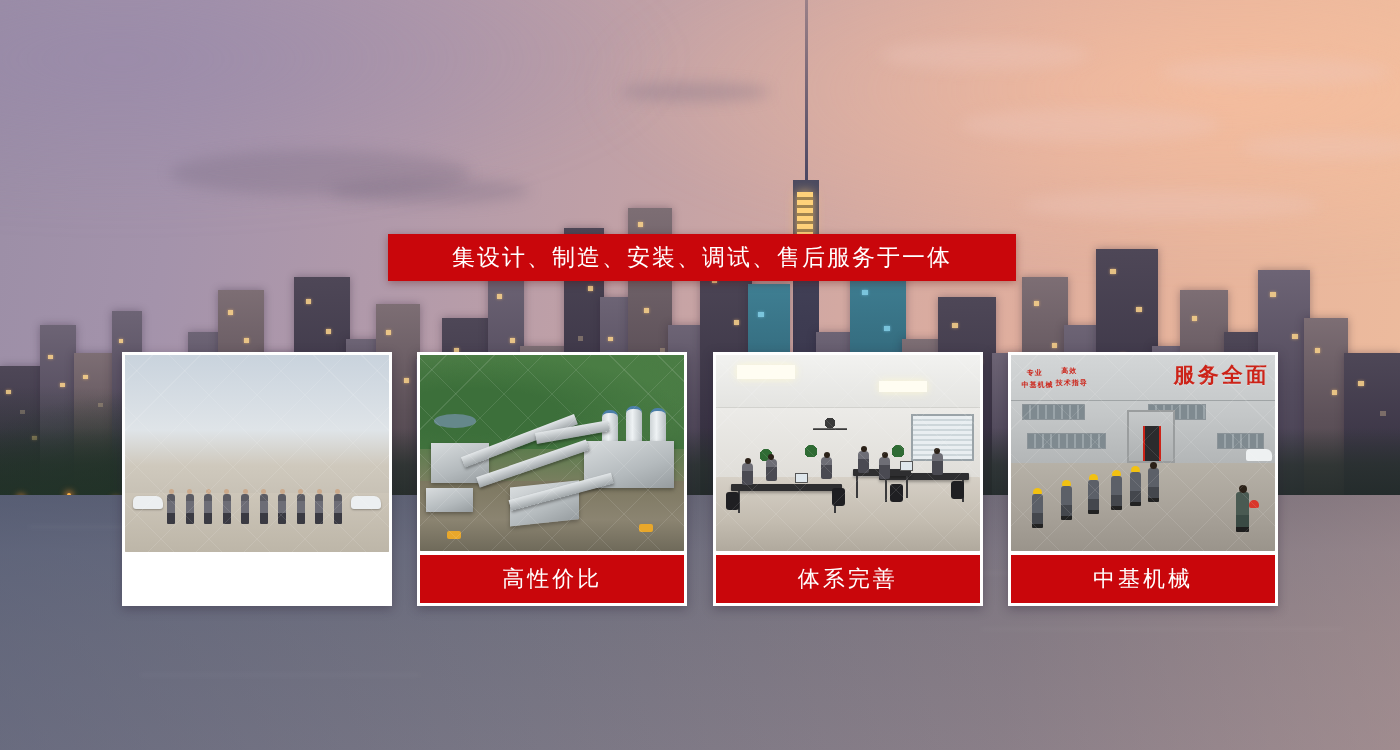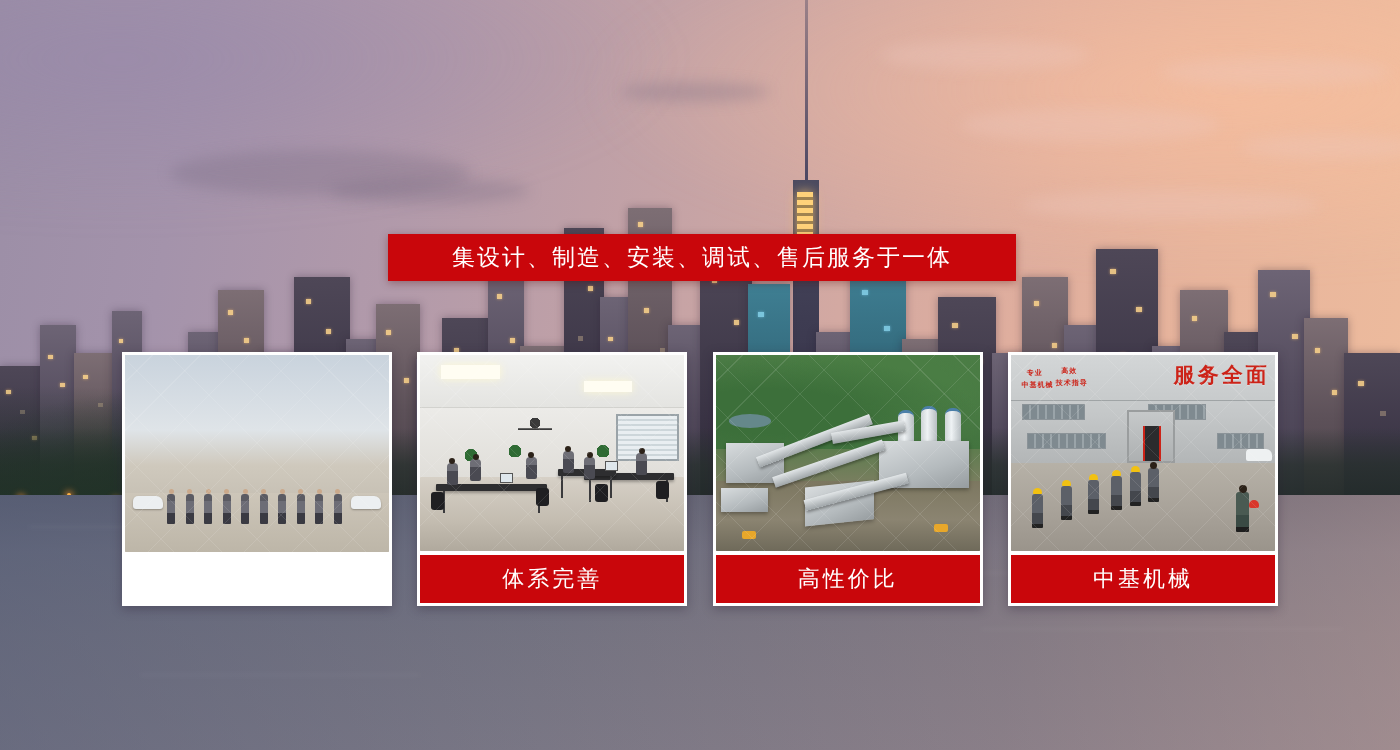--- a/index.html
+++ b/index.html
@@ -580,20 +580,45 @@
         <div class="person" style="left:23%;"></div>
         <div class="person" style="left:30%;"></div>
         <div class="person" style="left:37%;"></div>
         <div class="person" style="left:44%;"></div>
         <div class="person" style="left:51%;"></div>
         <div class="person" style="left:58%;"></div>
         <div class="person" style="left:65%;"></div>
         <div class="person" style="left:72%;"></div>
         <div class="person" style="left:79%;"></div>
         <div class="wm"></div>
+      </div>
+    </div>
+
+    <div class="card">
+      <div class="card-photo p2">
+        <div class="green"></div>
+        <div class="pond"></div>
+        <div class="ground"></div>
+        <div class="silo" style="right:16%;top:26%;height:22%;"></div>
+        <div class="silo" style="right:25%;top:28%;height:20%;"></div>
+        <div class="silo" style="right:7%;top:27%;height:21%;"></div>
+        <div class="shed" style="right:4%;top:44%;width:34%;height:24%;"></div>
+        <div class="shed" style="left:4%;top:45%;width:22%;height:20%;"></div>
+        <div class="shed" style="left:2%;top:68%;width:18%;height:12%;"></div>
+        <div class="shed" style="left:34%;top:66%;width:26%;height:20%;transform:skewY(-6deg);"></div>
+        <div class="conveyor" style="left:16%;top:52%;width:46%;transform:rotate(-21deg);"></div>
+        <div class="conveyor" style="left:22%;top:62%;width:44%;transform:rotate(-19deg);"></div>
+        <div class="conveyor" style="left:34%;top:74%;width:40%;transform:rotate(-15deg);"></div>
+        <div class="conveyor" style="left:44%;top:40%;width:28%;transform:rotate(-10deg);"></div>
+        <div class="dig" style="left:10%;bottom:6%;"></div>
+        <div class="dig" style="right:12%;bottom:10%;"></div>
+        <div class="wm"></div>
+      </div>
+      <div class="card-cap">
+        <span>高性价比</span>
       </div>
     </div>
 
     <div class="card">
       <div class="card-photo p3">
         <div class="ceil"></div>
         <div class="panel" style="left:8%;top:5%;width:22%;height:7%;"></div>
         <div class="panel" style="left:62%;top:13%;width:18%;height:6%;"></div>
         <div class="wall"></div>
         <div class="decal"></div>
@@ -618,45 +643,20 @@
         <div class="mon" style="left:30%;top:60%;"></div>
         <div class="mon" style="left:70%;top:54%;"></div>
         <div class="wm"></div>
       </div>
       <div class="card-cap">
         <span>体系完善</span>
       </div>
     </div>
 
     <div class="card">
-      <div class="card-photo p2">
-        <div class="green"></div>
-        <div class="pond"></div>
-        <div class="ground"></div>
-        <div class="silo" style="right:16%;top:26%;height:22%;"></div>
-        <div class="silo" style="right:25%;top:28%;height:20%;"></div>
-        <div class="silo" style="right:7%;top:27%;height:21%;"></div>
-        <div class="shed" style="right:4%;top:44%;width:34%;height:24%;"></div>
-        <div class="shed" style="left:4%;top:45%;width:22%;height:20%;"></div>
-        <div class="shed" style="left:2%;top:68%;width:18%;height:12%;"></div>
-        <div class="shed" style="left:34%;top:66%;width:26%;height:20%;transform:skewY(-6deg);"></div>
-        <div class="conveyor" style="left:16%;top:52%;width:46%;transform:rotate(-21deg);"></div>
-        <div class="conveyor" style="left:22%;top:62%;width:44%;transform:rotate(-19deg);"></div>
-        <div class="conveyor" style="left:34%;top:74%;width:40%;transform:rotate(-15deg);"></div>
-        <div class="conveyor" style="left:44%;top:40%;width:28%;transform:rotate(-10deg);"></div>
-        <div class="dig" style="left:10%;bottom:6%;"></div>
-        <div class="dig" style="right:12%;bottom:10%;"></div>
-        <div class="wm"></div>
-      </div>
-      <div class="card-cap">
-        <span>高性价比</span>
-      </div>
-    </div>
-
-    <div class="card">
       <div class="card-photo p4">
         <div class="fac"></div>
         <div class="bigred">服务全面</div>
         <div class="smred" style="left:6%;top:7%;">专业</div>
         <div class="smred" style="left:4%;top:13%;">中基机械</div>
         <div class="smred" style="left:19%;top:6%;">高效</div>
         <div class="smred" style="left:17%;top:12%;">技术指导</div>
         <div class="facline" style="top:23%;"></div>
         <div class="fwin" style="left:4%;top:25%;width:24%;"></div>
         <div class="fwin" style="right:26%;top:25%;width:22%;"></div>

